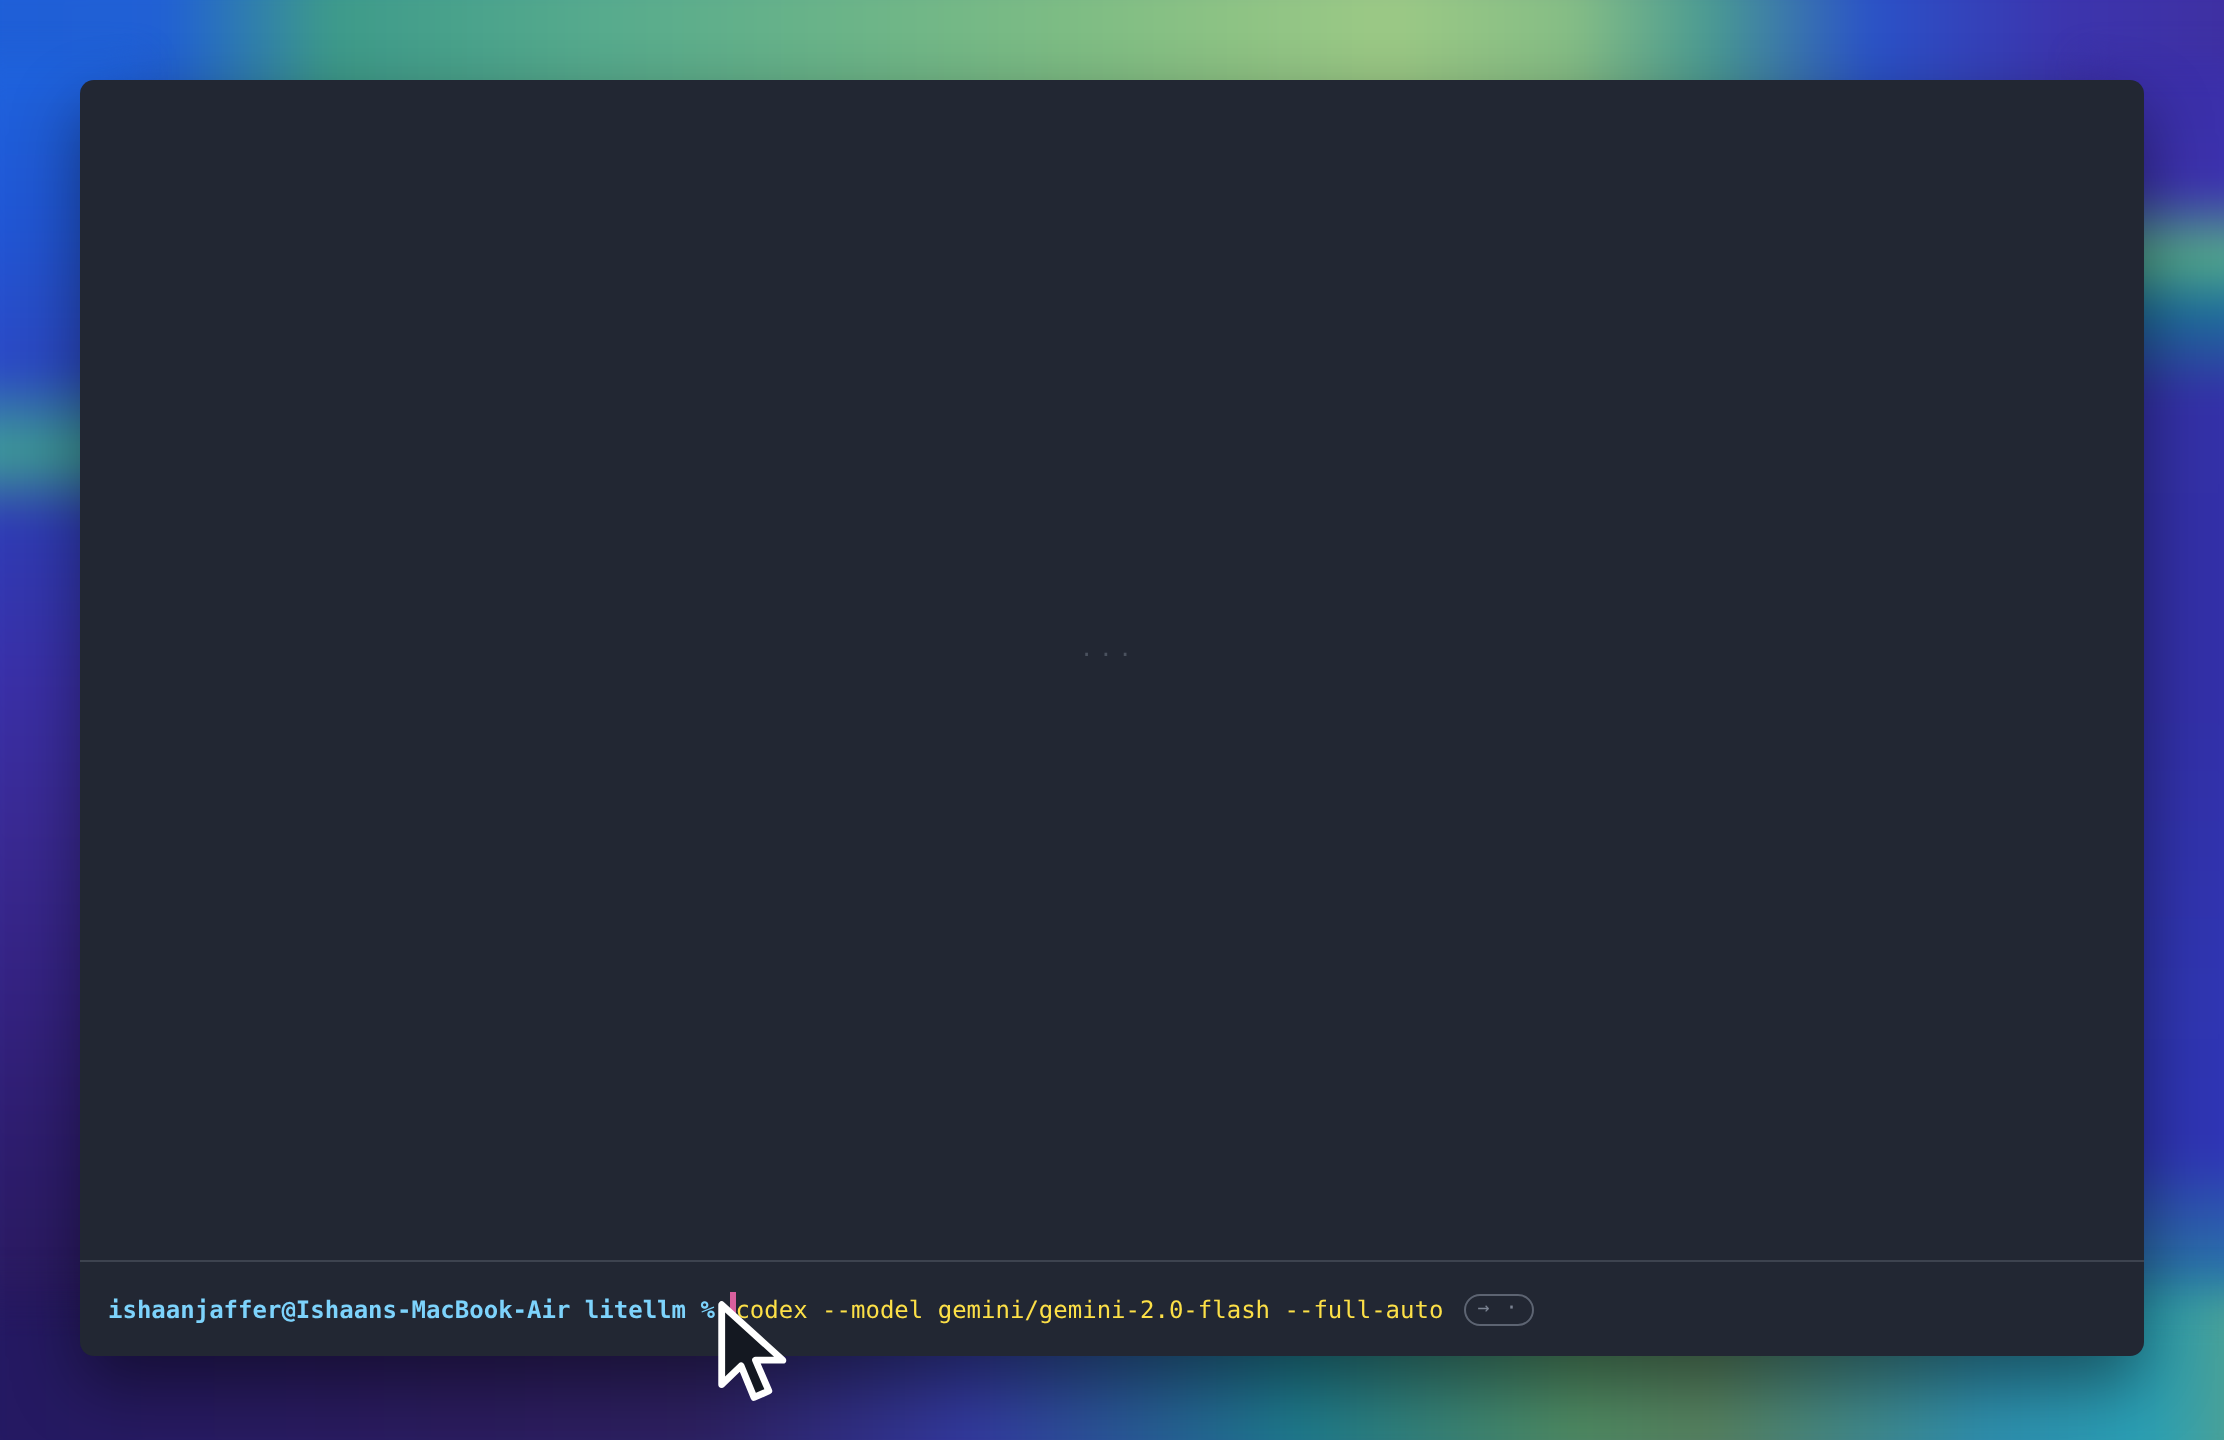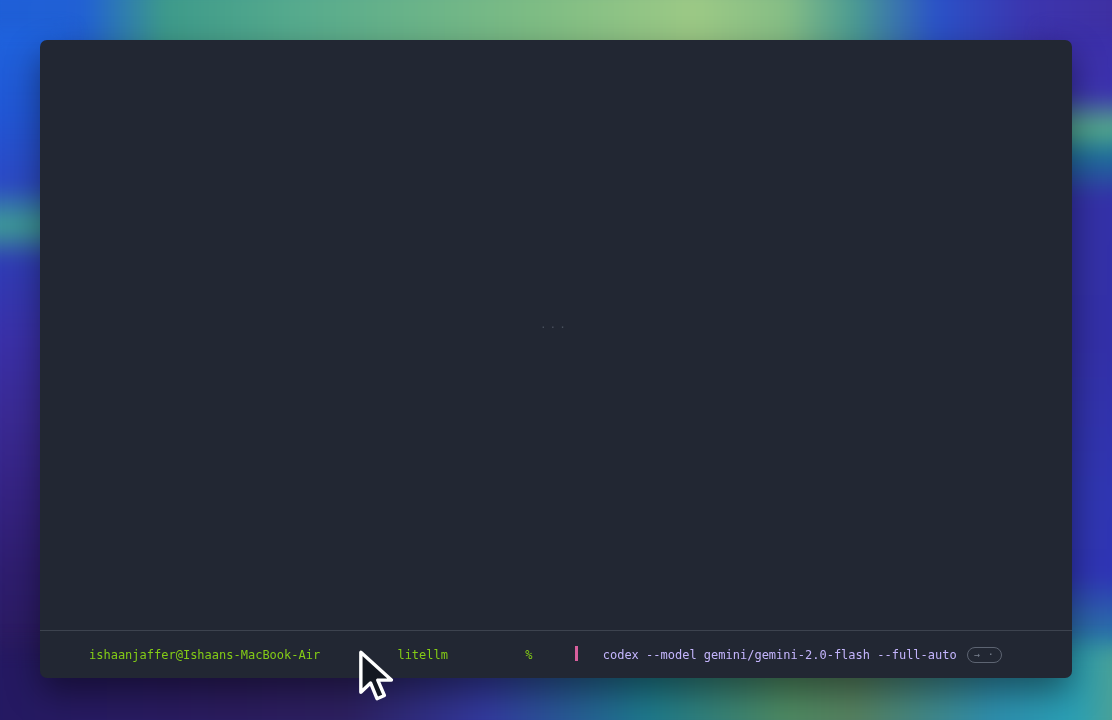--- a/index.html
+++ b/index.html
@@ -22,24 +22,24 @@
   
   .terminal { position:absolute; left:40px; top:40px; width:1032px; height:638px;
     background:#222733; border-radius:7px; box-shadow:0 14px 34px rgba(0,0,0,.45);
     overflow:hidden; }
   .terminal-body { position:absolute; inset:0 0 48px 0; }
   .loading-dots { position:absolute; left:500px; top:281px; color:#4a515e;
     font-size:11px; letter-spacing:3px; }
   .terminal-footer { position:absolute; left:0; right:0; bottom:0; height:48px;
     border-top:1px solid #3d434f; display:flex; align-items:center; padding:0 14px;
     font-size:12px; white-space:pre; }
-  .prompt-strong { color:#84cc16; font-weight:normal;margin-left:35px; }
+  .prompt-strong { color:#7dd3fc; font-weight:bold; }
   .cursor-beam { display:inline-block; width:3px; height:15px; background:#d85f9d;
     vertical-align:middle; margin:0 0 2px 0; }
-  .suggestion { color:#c4b5fd;margin-left:25px; }
+  .suggestion { color:#fde047; }
   .hint-badge { display:inline-block; margin-left:10px; border:1px solid #5d6472;
     color:#7b8392; border-radius:8px; font-size:10px; line-height:14px; height:16px;
     padding:0 6px; letter-spacing:1px; }
 
   
   .mouse-pointer { position:absolute; left:358px; top:649px; width:38px; height:58px; z-index:10; }
 </style>
 </head>
 <body>
 

